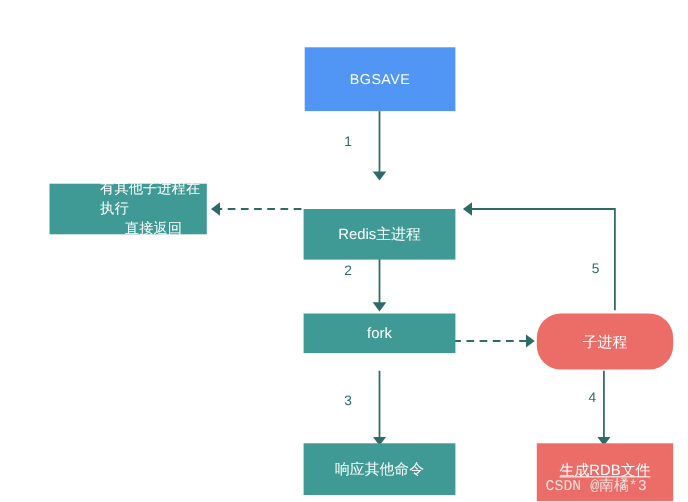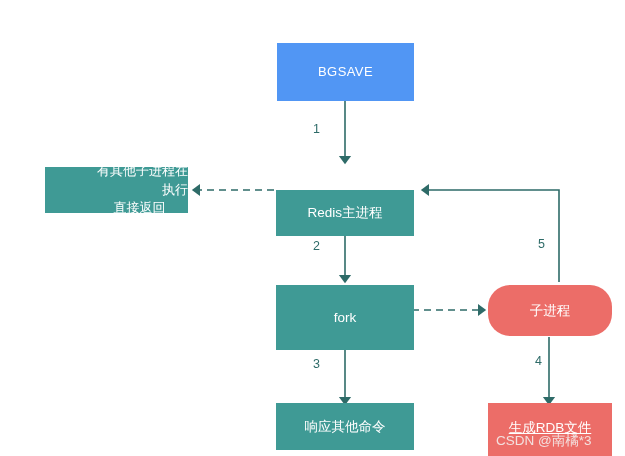--- a/index.html
+++ b/index.html
@@ -20,21 +20,21 @@
     left: 0;
     top: 0;
     width: 625px;
     height: 456px;
   }
   .node {
     position: absolute;
     display: flex;
     align-items: center;
     justify-content: center;
-    text-align: right;
+    text-align: left;
     color: #ffffff;
     line-height: 1.28;
     box-sizing: border-box;
     z-index: 2;
   }
   .node-bgsave  { background: #5196f4; font-size: 13px; letter-spacing: .4px; }
   .node-teal    { background: #3f9a95; font-size: 13.5px; }
   .node-red     { background: #ec6d68; font-size: 13.5px; }
   .node-multi   { font-size: 13px; line-height: 1.42; padding-left: 46px; }
   .edge-label {
@@ -44,21 +44,21 @@
     font-family: "Liberation Sans", "DejaVu Sans", sans-serif;
     z-index: 3;
     user-select: none;
   }
   .watermark {
     position: absolute;
     z-index: 4;
     color: #f4f0ef;
     opacity: .88;
     font-size: 13.5px;
-    font-family: Liberation Sans, sans-serif;
+    font-family: Liberation Mono, monospace;
     white-space: nowrap;
   }
 </style>
 </head>
 <body>
 
 <div id="canvas">
 
   <svg id="edges" viewBox="0 0 625 456" width="625" height="456" xmlns="http://www.w3.org/2000/svg">
     <defs>
@@ -94,21 +94,21 @@
 
   <div class="node node-teal node-multi" style="left:45px; top:167px; width:143px; height:46px; flex-direction:column;">
     <span>有其他子进程在执行</span>
     <span>直接返回</span>
   </div>
 
   <div class="node node-teal" style="left:276px; top:167px; width:138px; height:46px;margin-top:23px;">
     <span>Redis主进程</span>
   </div>
 
-  <div class="node node-teal" style="left:276px; top:285px; width:138px; height:65px;">
+  <div class="node node-teal" style="left:276px; top:285px; width:138px; height:36px;">
     <span>fork</span>
   </div>
 
   <div class="node node-red" style="left:488px; top:285px; width:124px; height:51px;border-radius:22px;">
     <span>子进程</span>
   </div>
 
   <div class="node node-teal" style="left:276px; top:403px; width:138px; height:47px;">
     <span>响应其他命令</span>
   </div>

